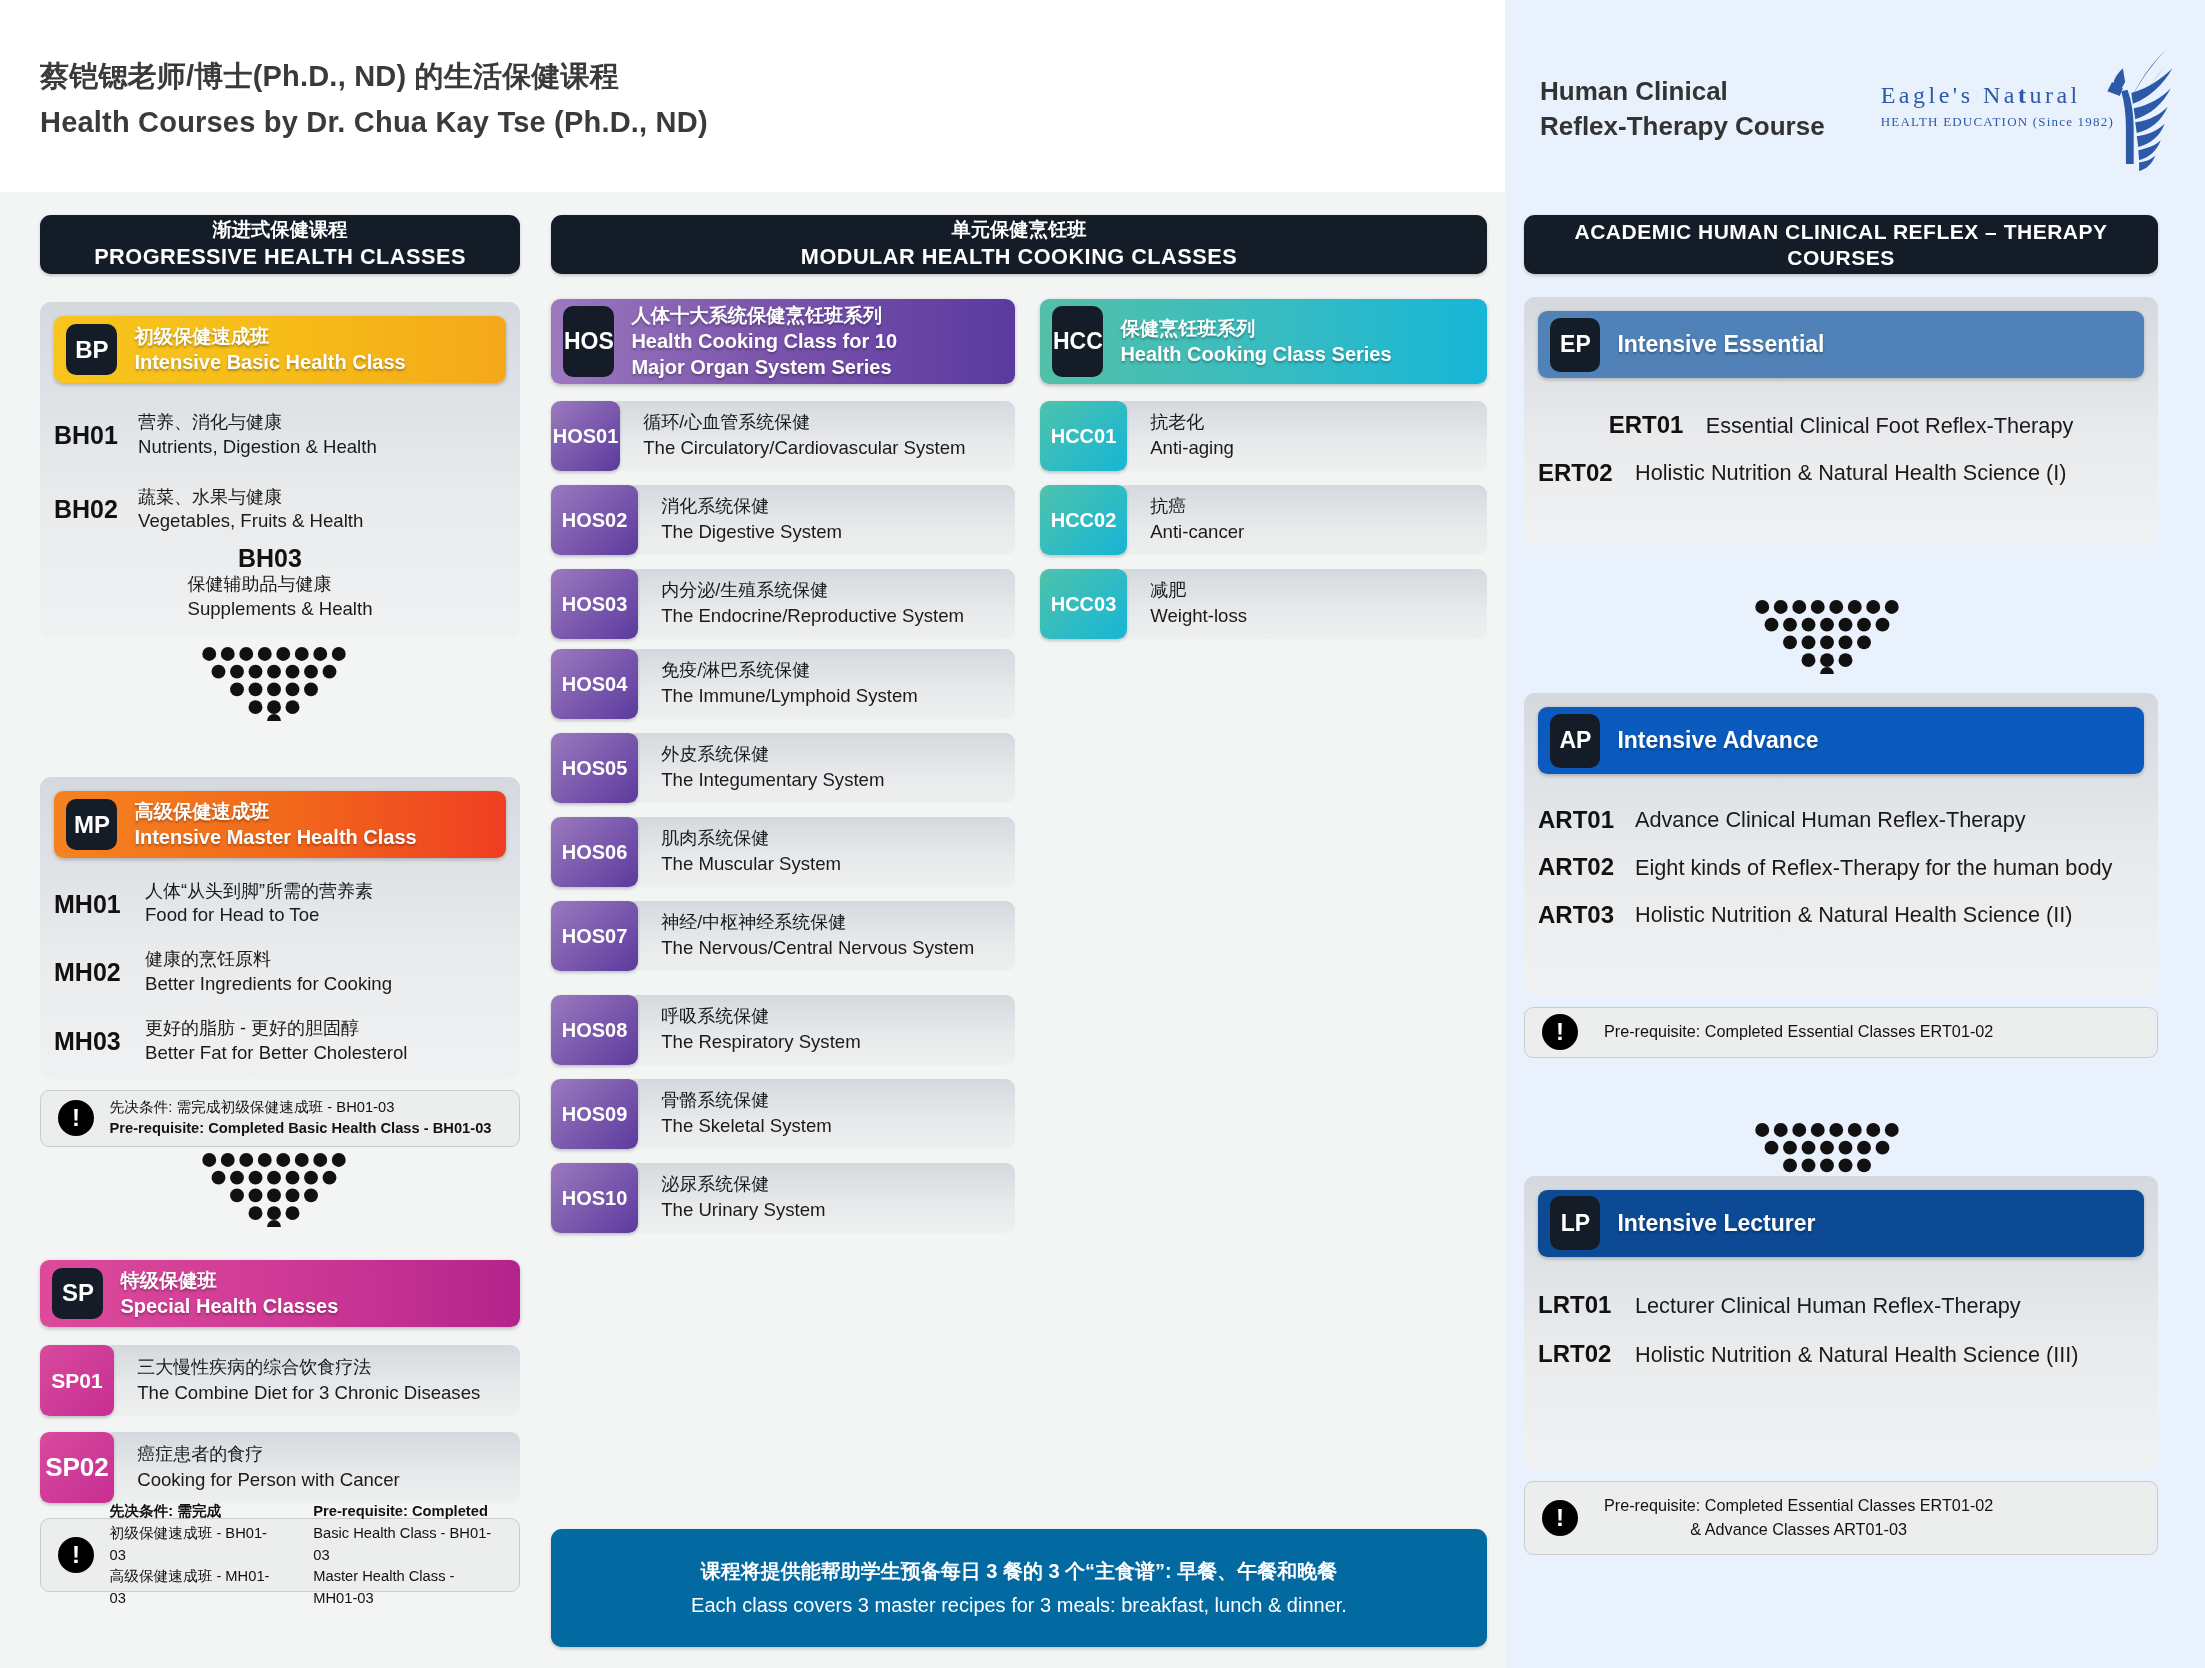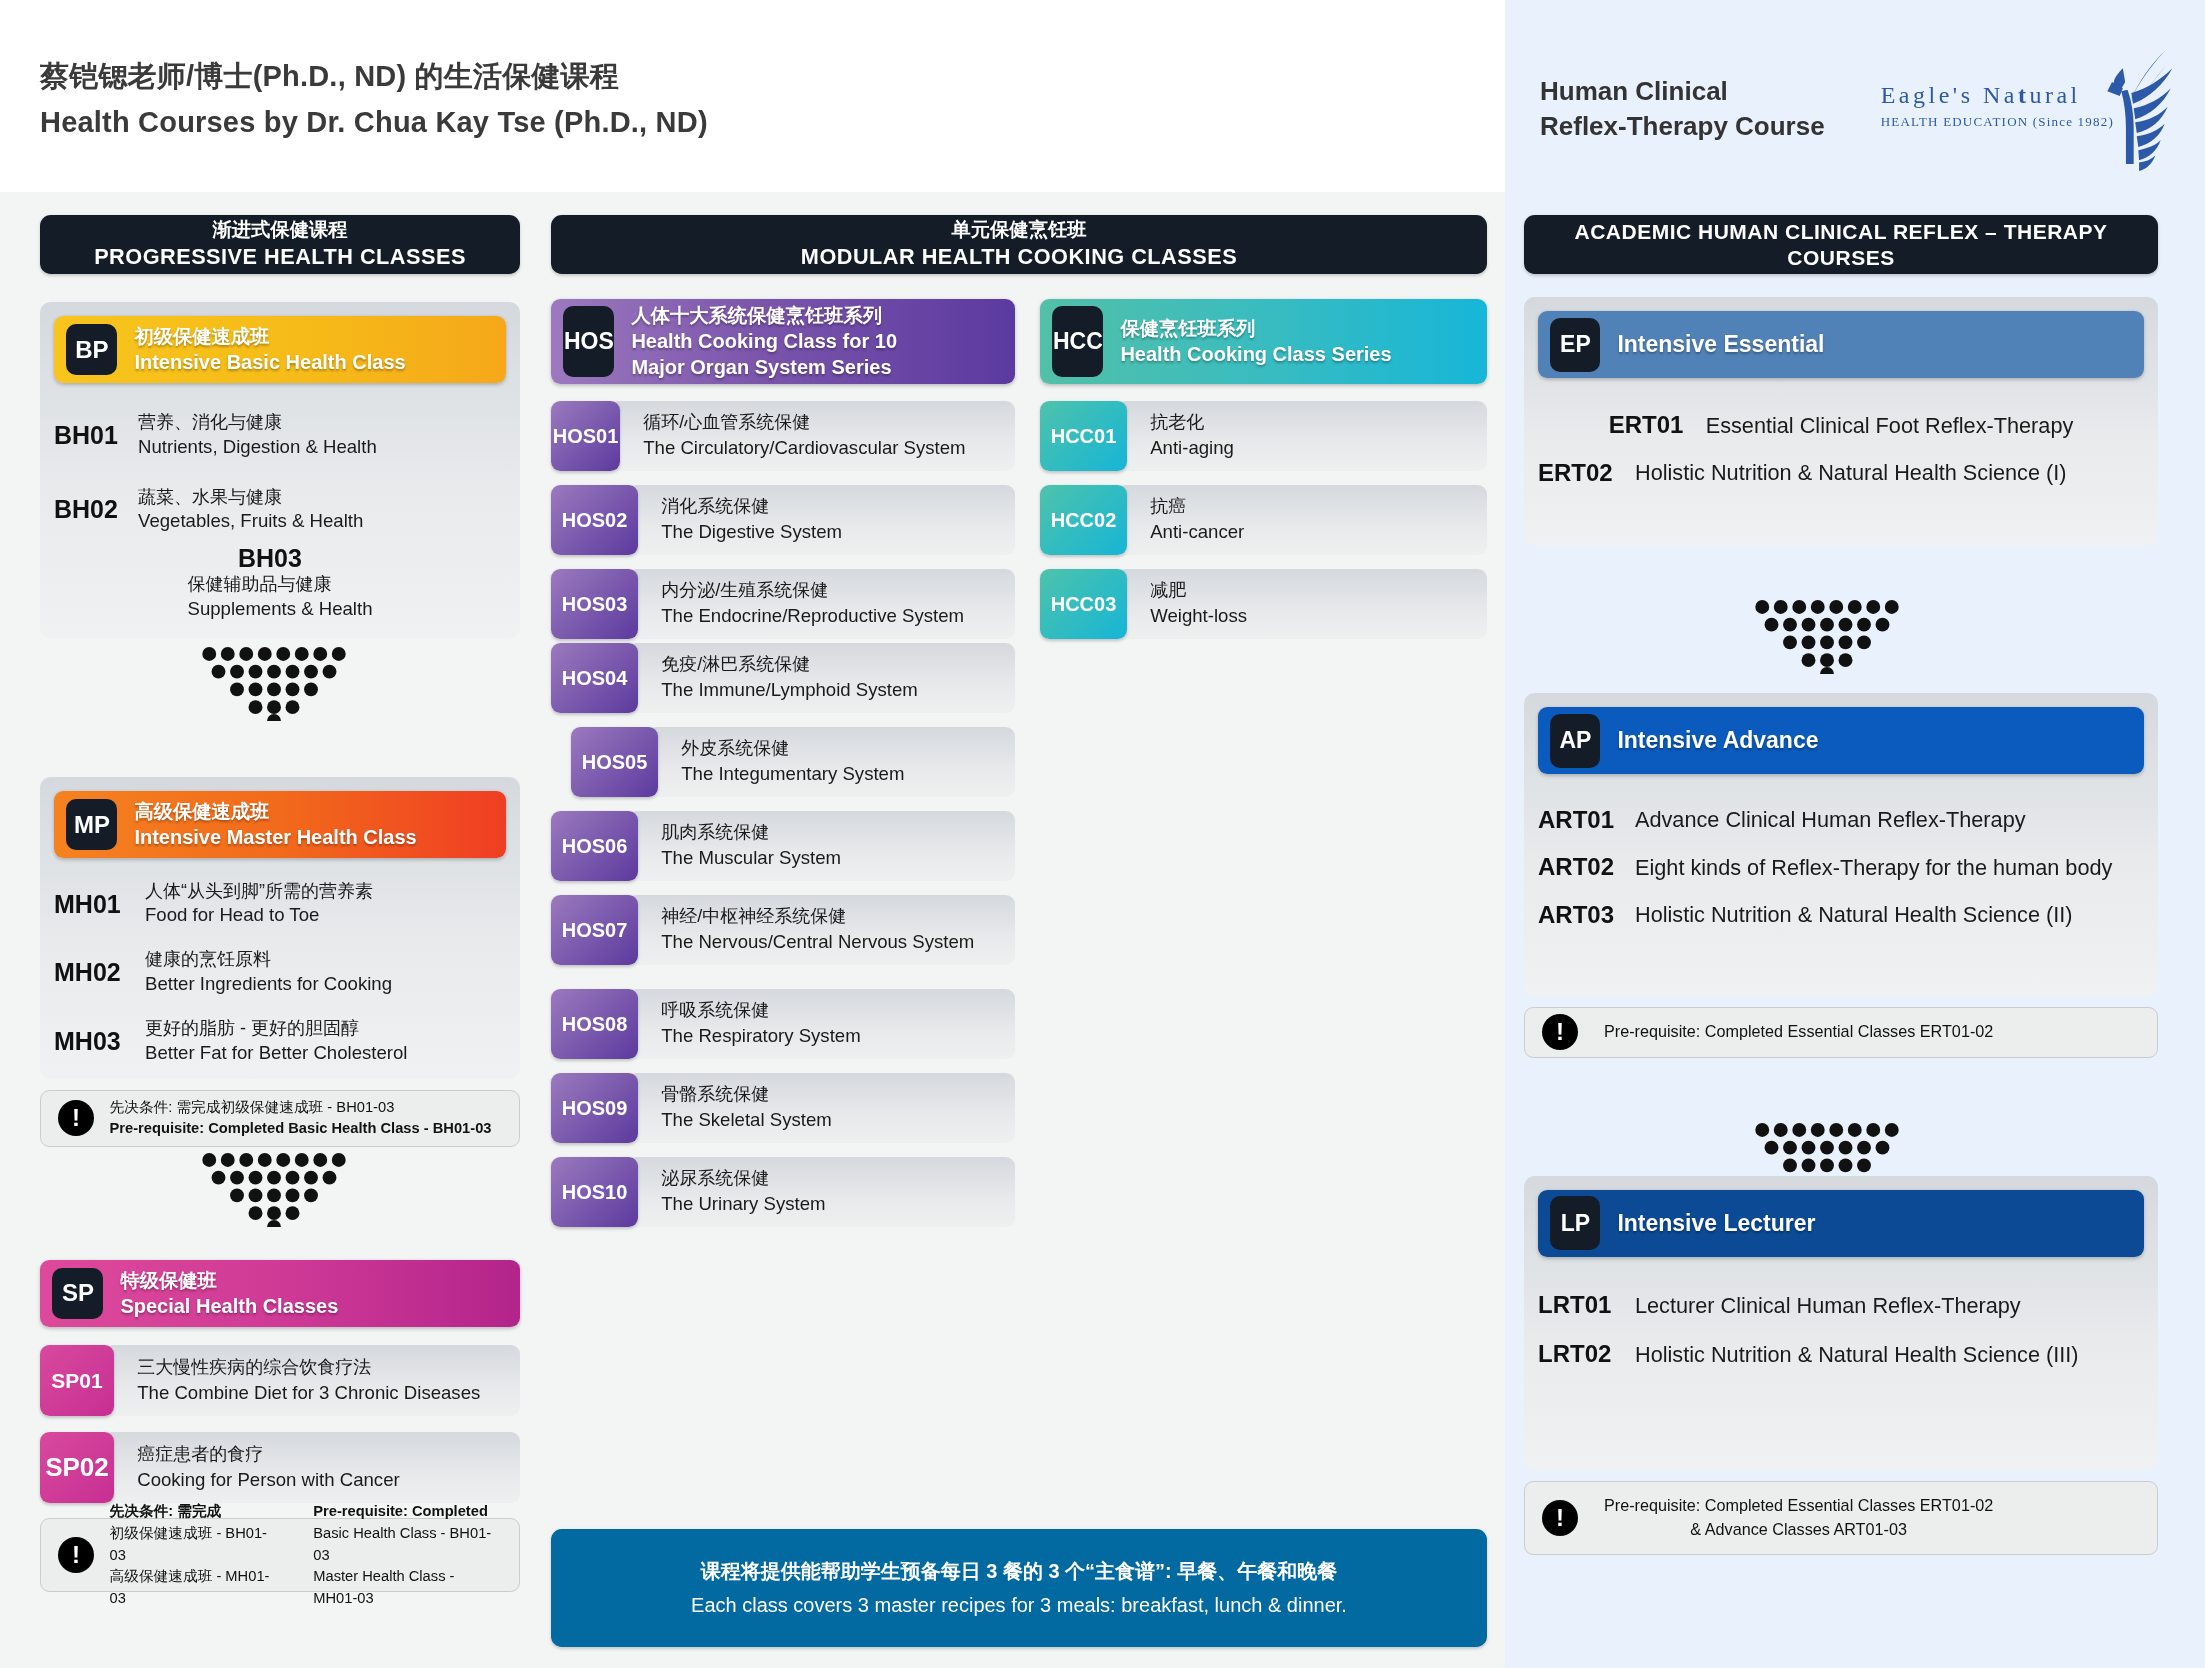--- a/index.html
+++ b/index.html
@@ -355,28 +355,28 @@
               <div class="en">The Digestive System</div>
             </div>
         </div>
         <div class="tilerow" style="margin-top:14px;height:70px;">
           <div class="tile" style="width:87px;font-size:20px;background:linear-gradient(135deg,#9b7abe 0%,#5c3a9e 100%);">HOS03</div>
           <div class="tilebody">
               <div class="cn">内分泌/生殖系统保健</div>
               <div class="en">The Endocrine/Reproductive System</div>
             </div>
         </div>
-        <div class="tilerow" style="margin-top:4px;height:70px;">
+        <div class="tilerow" style="margin-top:10px;height:70px;">
           <div class="tile" style="width:87px;font-size:20px;background:linear-gradient(135deg,#9b7abe 0%,#5c3a9e 100%);">HOS04</div>
           <div class="tilebody">
               <div class="cn">免疫/淋巴系统保健</div>
               <div class="en">The Immune/Lymphoid System</div>
             </div>
         </div>
-        <div class="tilerow" style="margin-top:14px;height:70px;margin-left:20px;">
+        <div class="tilerow" style="margin-top:14px;height:70px;">
           <div class="tile" style="width:87px;font-size:20px;background:linear-gradient(135deg,#9b7abe 0%,#5c3a9e 100%);">HOS05</div>
           <div class="tilebody">
               <div class="cn">外皮系统保健</div>
               <div class="en">The Integumentary System</div>
             </div>
         </div>
         <div class="tilerow" style="margin-top:14px;height:70px;">
           <div class="tile" style="width:87px;font-size:20px;background:linear-gradient(135deg,#9b7abe 0%,#5c3a9e 100%);">HOS06</div>
           <div class="tilebody">
               <div class="cn">肌肉系统保健</div>

